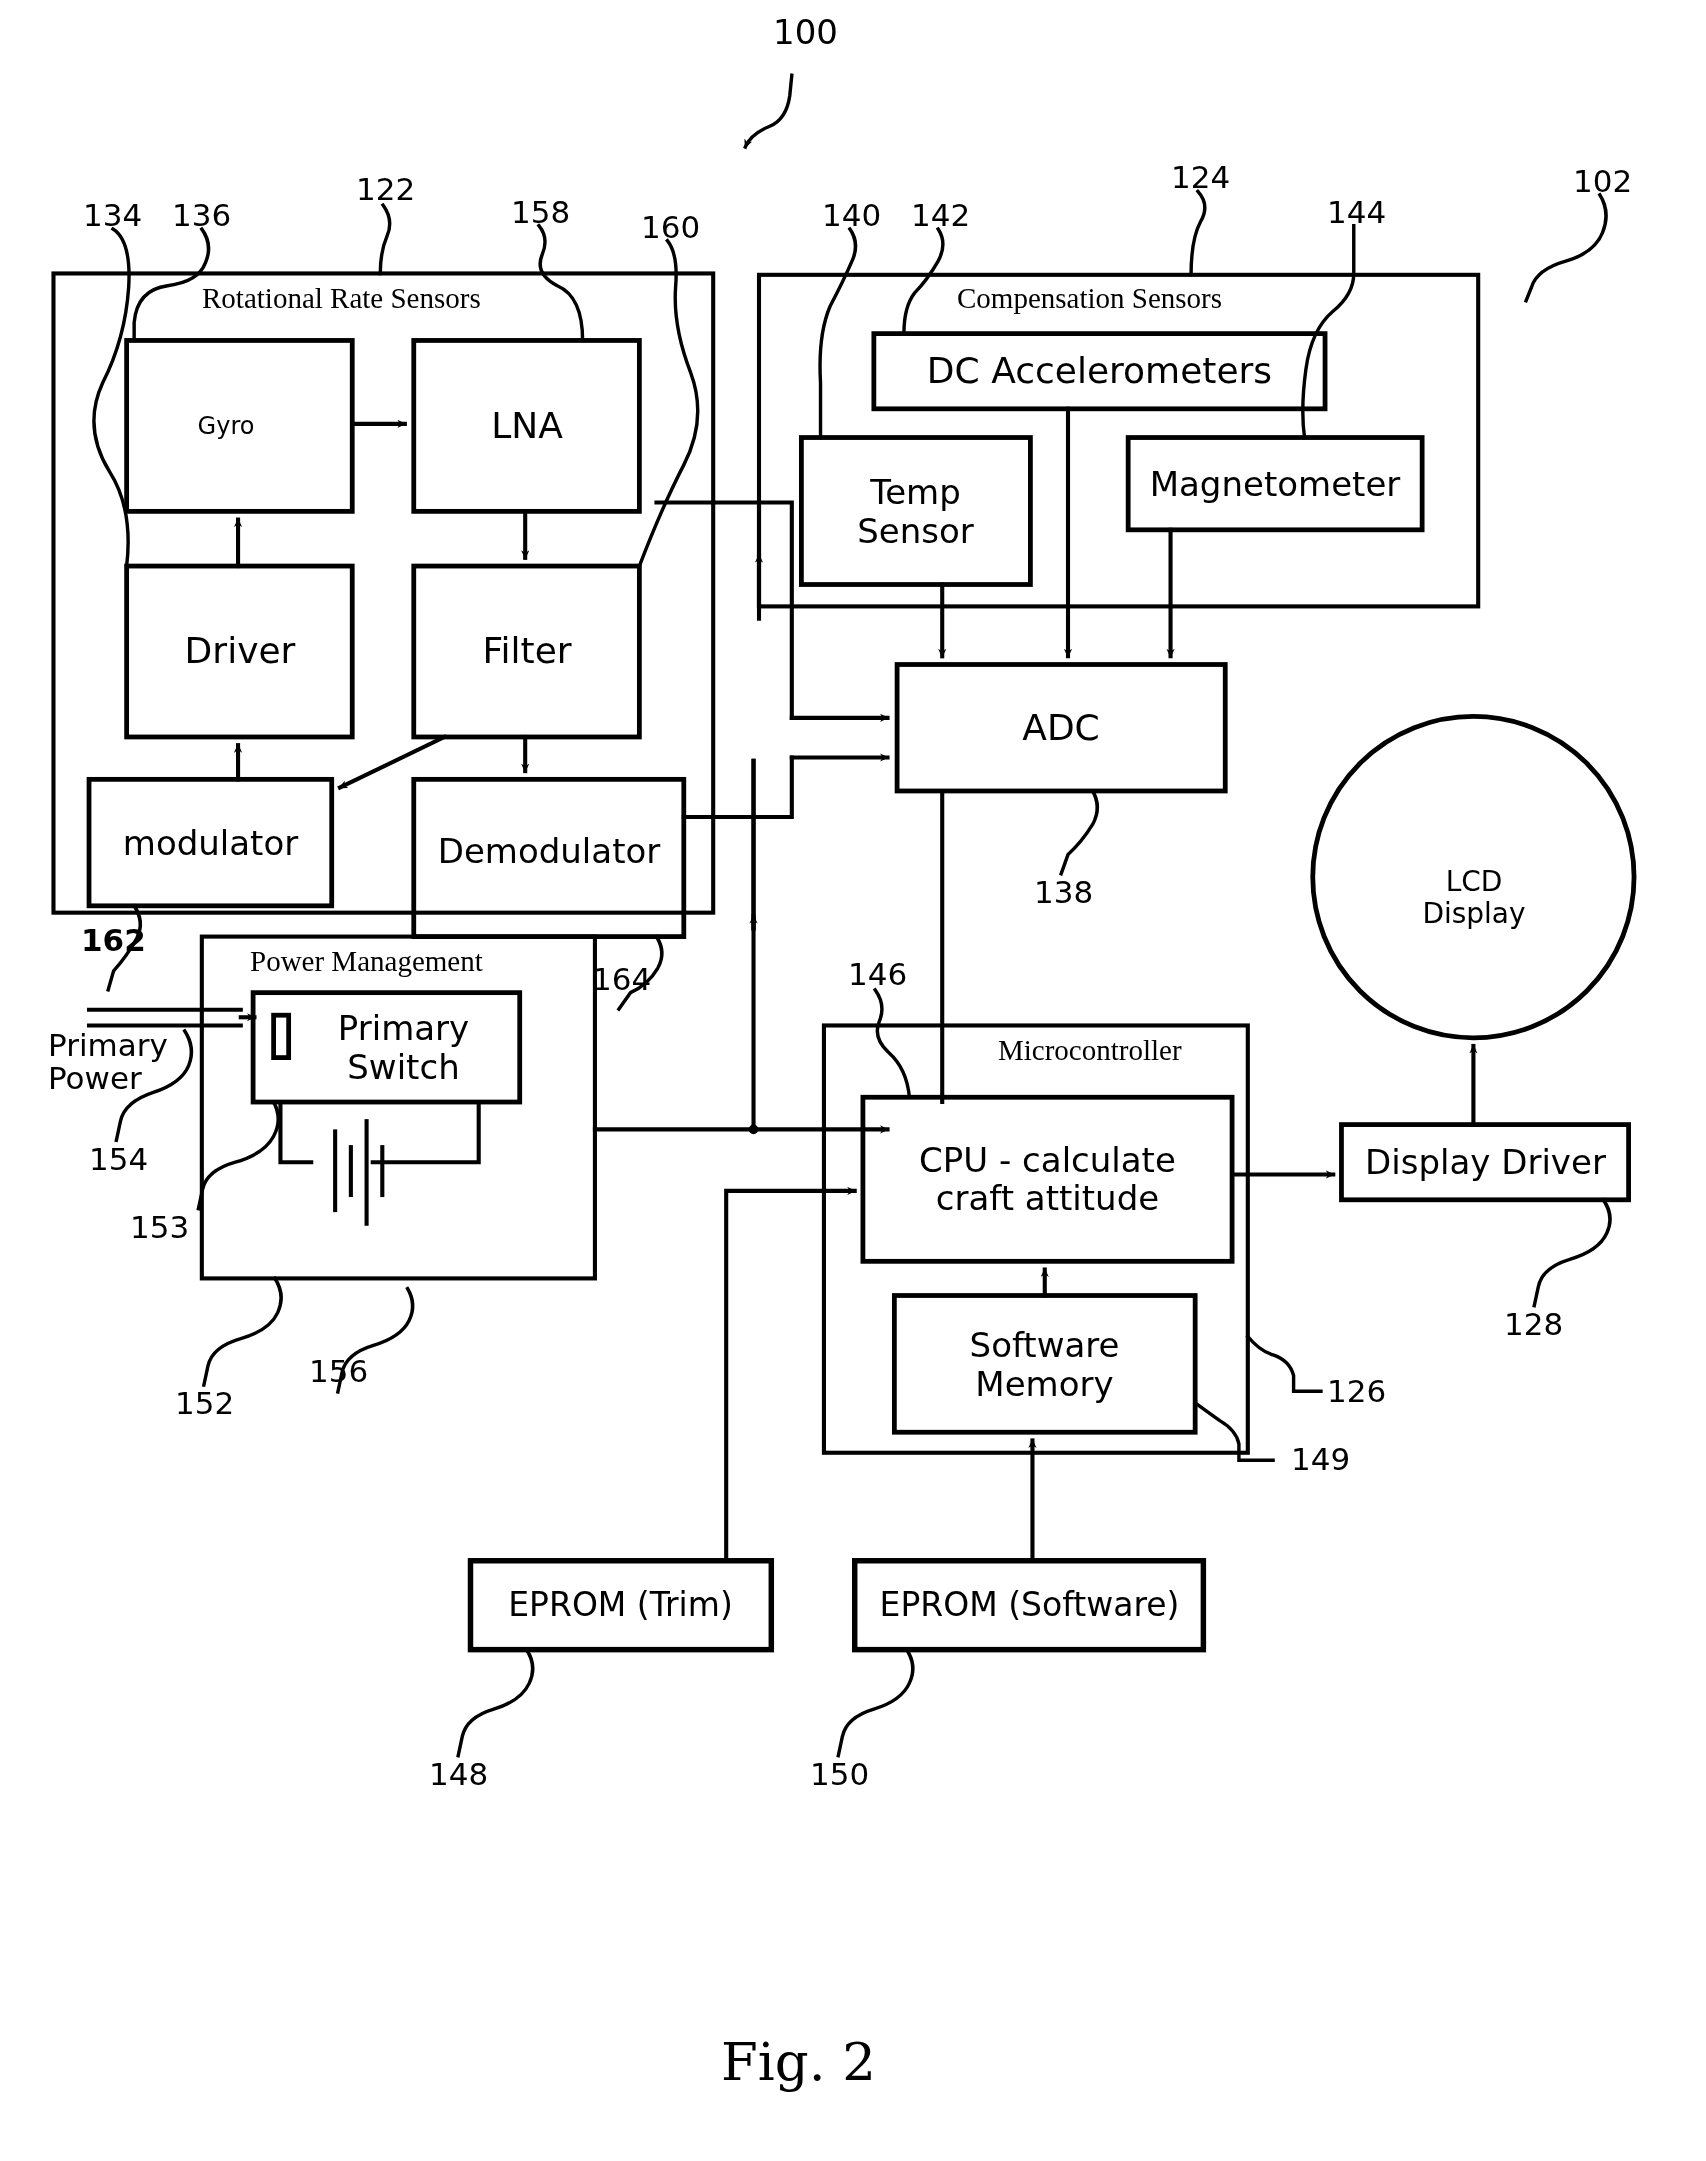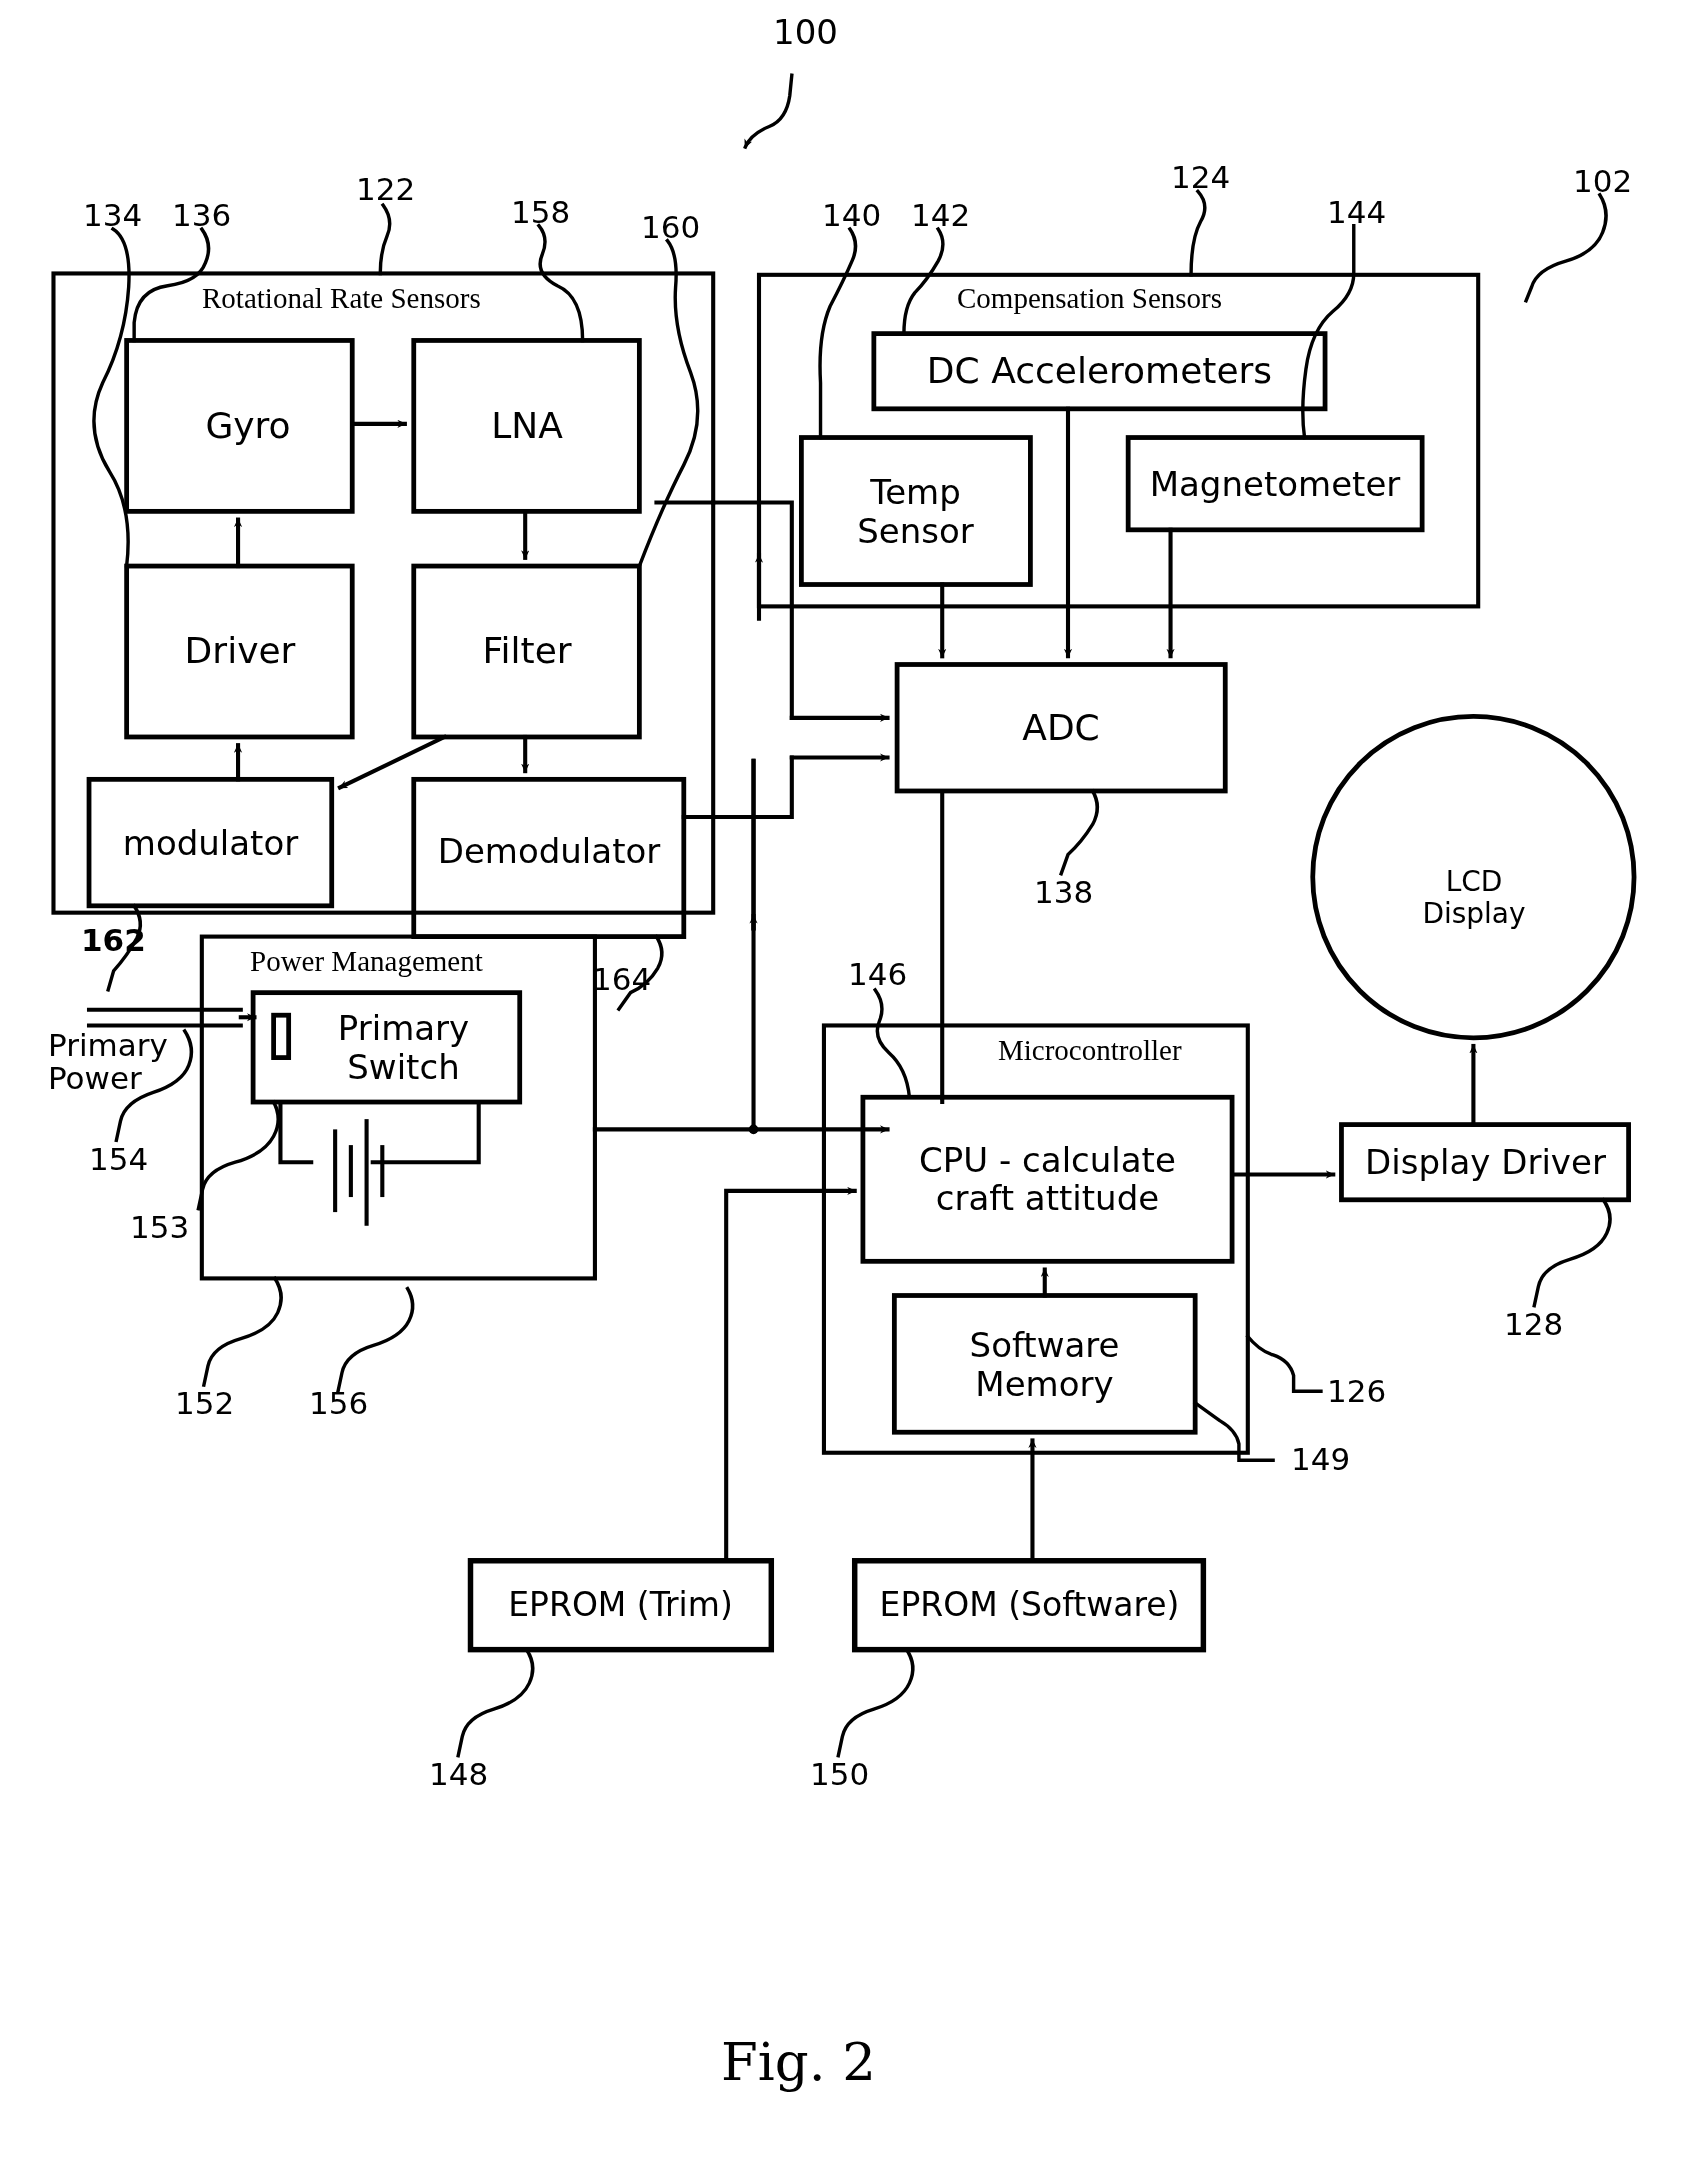--- a/index.html
+++ b/index.html
@@ -212,21 +212,21 @@
         <path d="M1326,2413 Q1342,2436 1330,2462 Q1318,2488 1278,2500 Q1238,2512 1232,2540 L1226,2568"></path>
       </g>
     </g>
   </svg>
 
   <div class="grouptitle" style="left:202px;top:282px;">Rotational Rate Sensors</div>
   <div class="grouptitle" style="left:957px;top:282px;">Compensation Sensors</div>
   <div class="grouptitle" style="left:250px;top:945px;">Power Management</div>
   <div class="grouptitle" style="left:998px;top:1034px;">Microcontroller</div>
 
-  <div class="boxlabel" style="left:135px;top:341px;width:226px;height:171px;font-size:36px;">Gyro</div>
+  <div class="boxlabel" style="left:113px;top:341px;width:226px;height:171px;font-size:24px;">Gyro</div>
   <div class="boxlabel" style="left:414px;top:341px;width:226px;height:171px;font-size:36px;">LNA</div>
   <div class="boxlabel" style="left:414px;top:566px;width:226px;height:171px;font-size:36px;">Filter</div>
   <div class="boxlabel" style="left:127px;top:566px;width:226px;height:171px;font-size:36px;">Driver</div>
   <div class="boxlabel" style="left:89px;top:780px;width:243px;height:127px;font-size:34px;">modulator</div>
   <div class="boxlabel" style="left:414px;top:807px;width:270px;height:89px;font-size:34px;">Demodulator</div>
 
   <div class="boxlabel" style="left:874px;top:334px;width:451px;height:75px;font-size:36px;">DC Accelerometers</div>
   <div class="boxlabel" style="left:801px;top:438px;width:229px;height:147px;font-size:34px;">Temp
 Sensor</div>
   <div class="boxlabel" style="left:1128px;top:438px;width:294px;height:92px;font-size:34px;">Magnetometer</div>
@@ -260,21 +260,21 @@
   <div class="refnum" style="left:1171px;top:159px;">124</div>
   <div class="refnum" style="left:1327px;top:194px;">144</div>
   <div class="refnum" style="left:1573px;top:163px;">102</div>
   <div class="refnum" style="left:1034px;top:874px;">138</div>
   <div class="refnum" style="left:81px;top:922px;font-weight:bold;">162</div>
   <div class="refnum" style="left:592px;top:961px;">164</div>
   <div class="refnum" style="left:848px;top:956px;">146</div>
   <div class="refnum" style="left:89px;top:1141px;">154</div>
   <div class="refnum" style="left:130px;top:1209px;">153</div>
   <div class="refnum" style="left:175px;top:1385px;">152</div>
-  <div class="refnum" style="left:309px;top:1385px;text-align:center;">156</div>
+  <div class="refnum" style="left:309px;top:1353px;text-align:center;">156</div>
   <div class="refnum" style="left:1327px;top:1373px;">126</div>
   <div class="refnum" style="left:1280px;top:1441px;margin-left:11px;">149</div>
   <div class="refnum" style="left:1504px;top:1306px;">128</div>
   <div class="refnum" style="left:429px;top:1756px;">148</div>
   <div class="refnum" style="left:810px;top:1756px;">150</div>
 
   <div class="figcaption" style="left:721px;top:2031px;">Fig. 2</div>
 
 </div>
 

